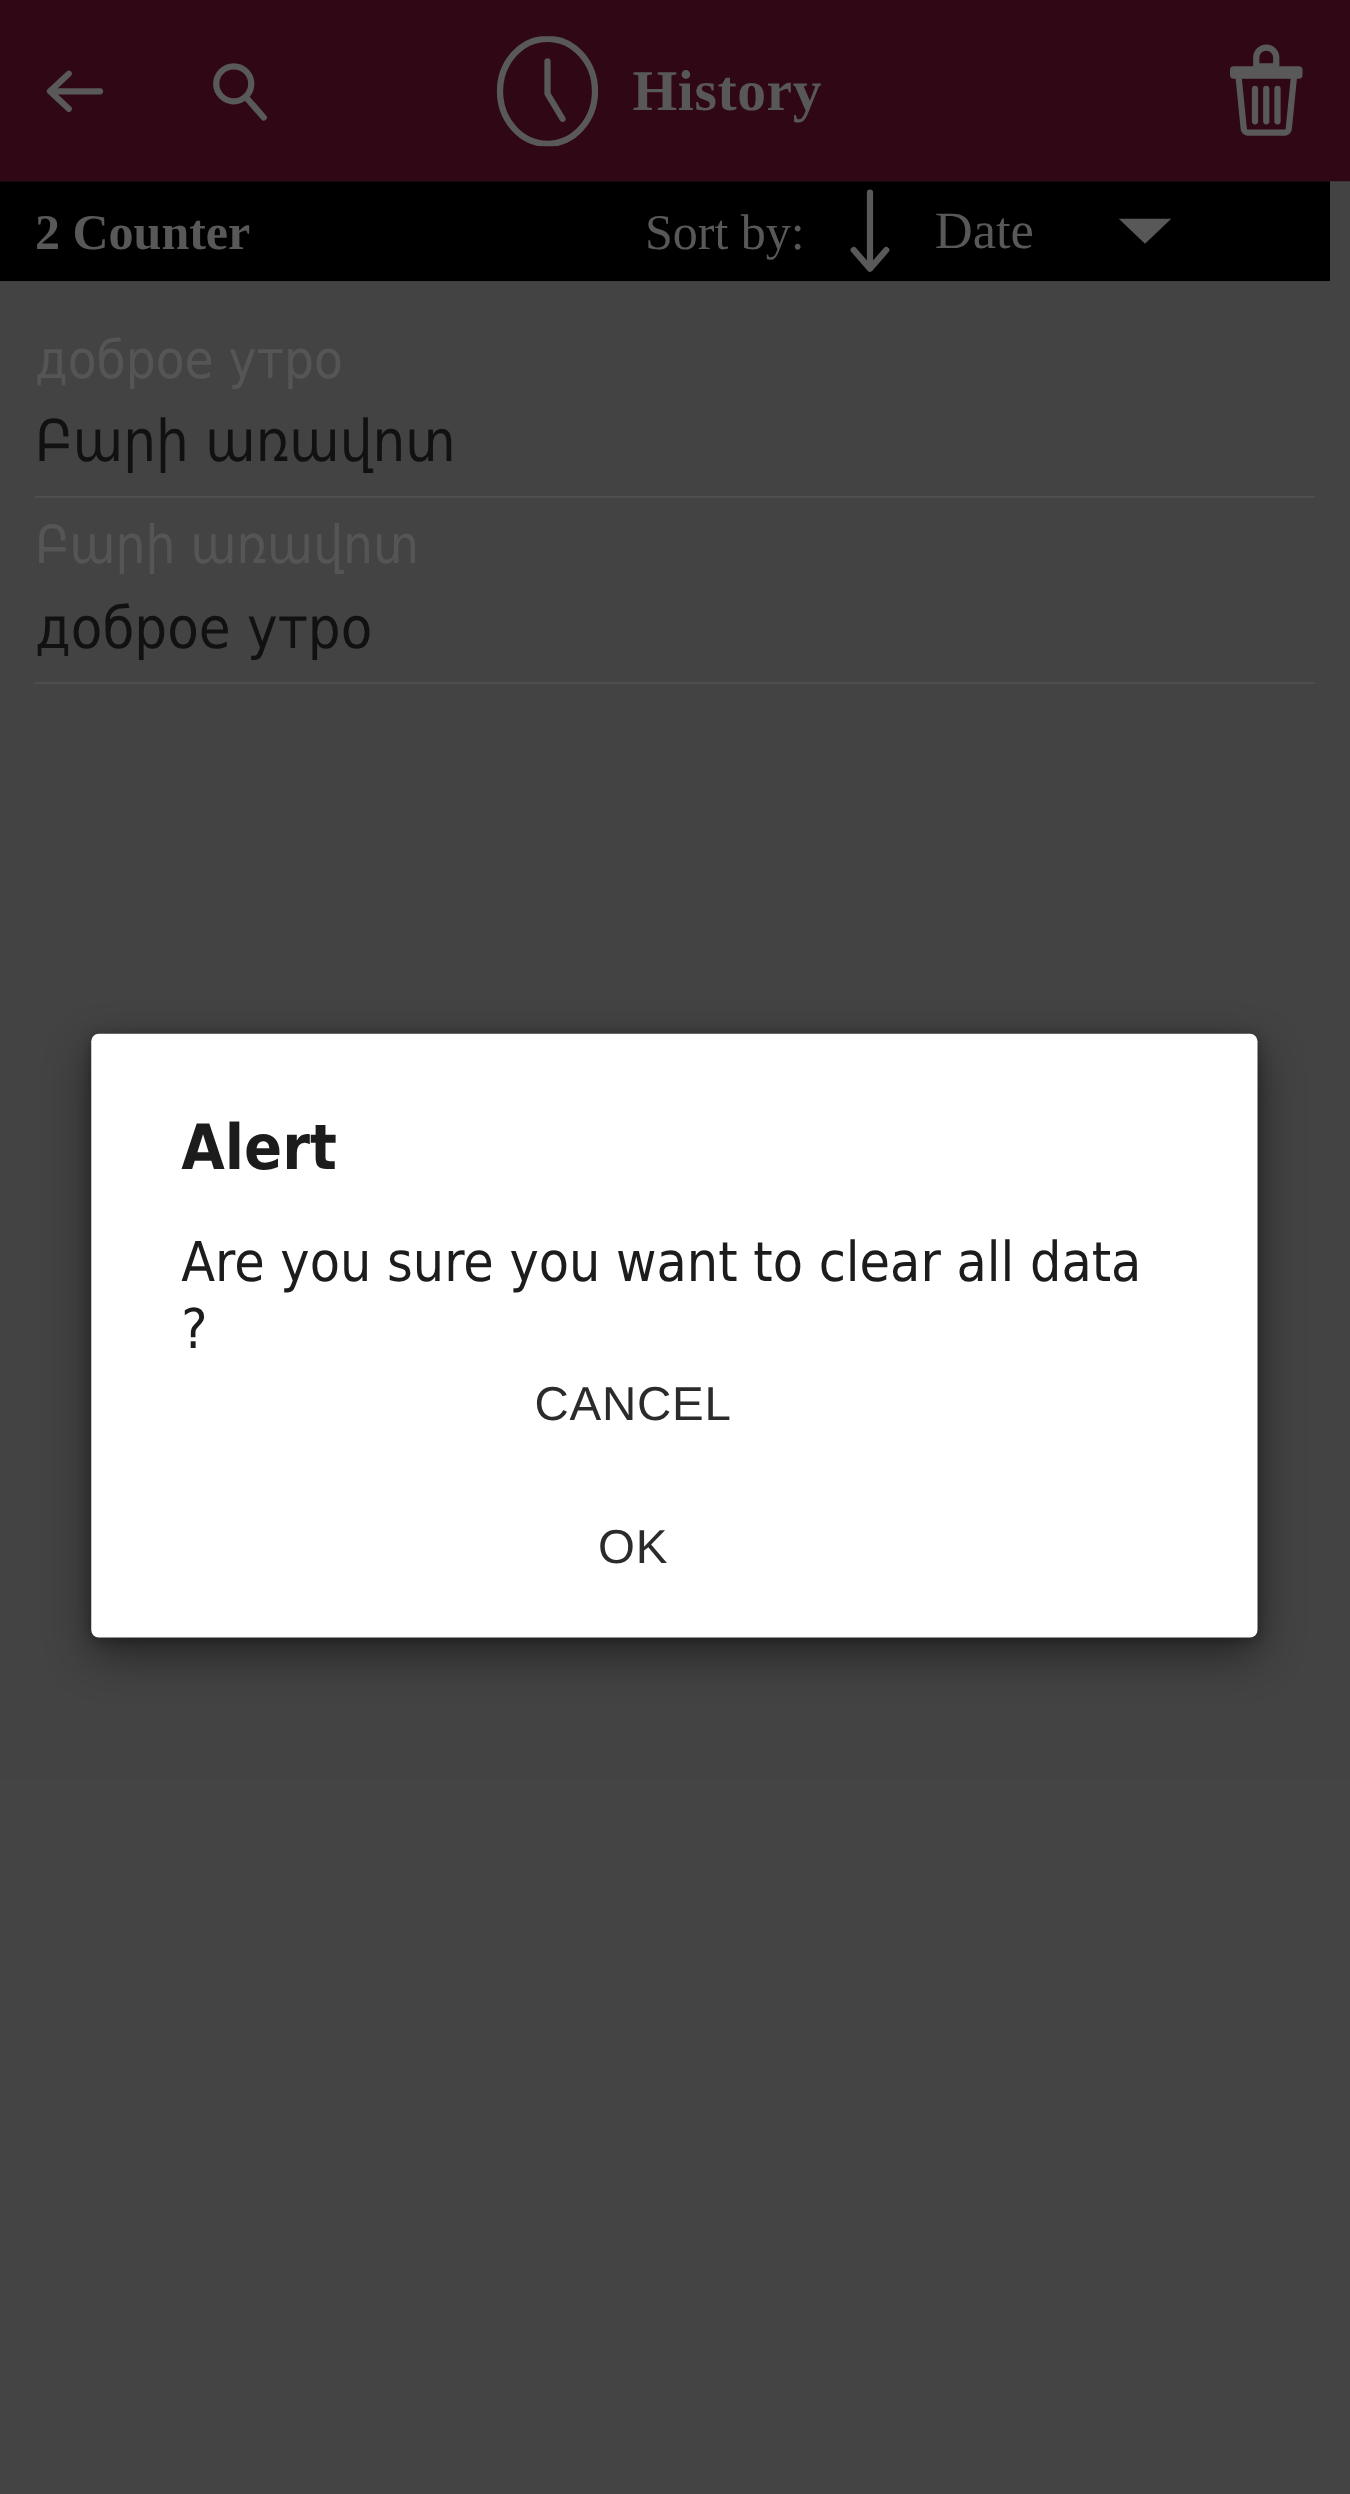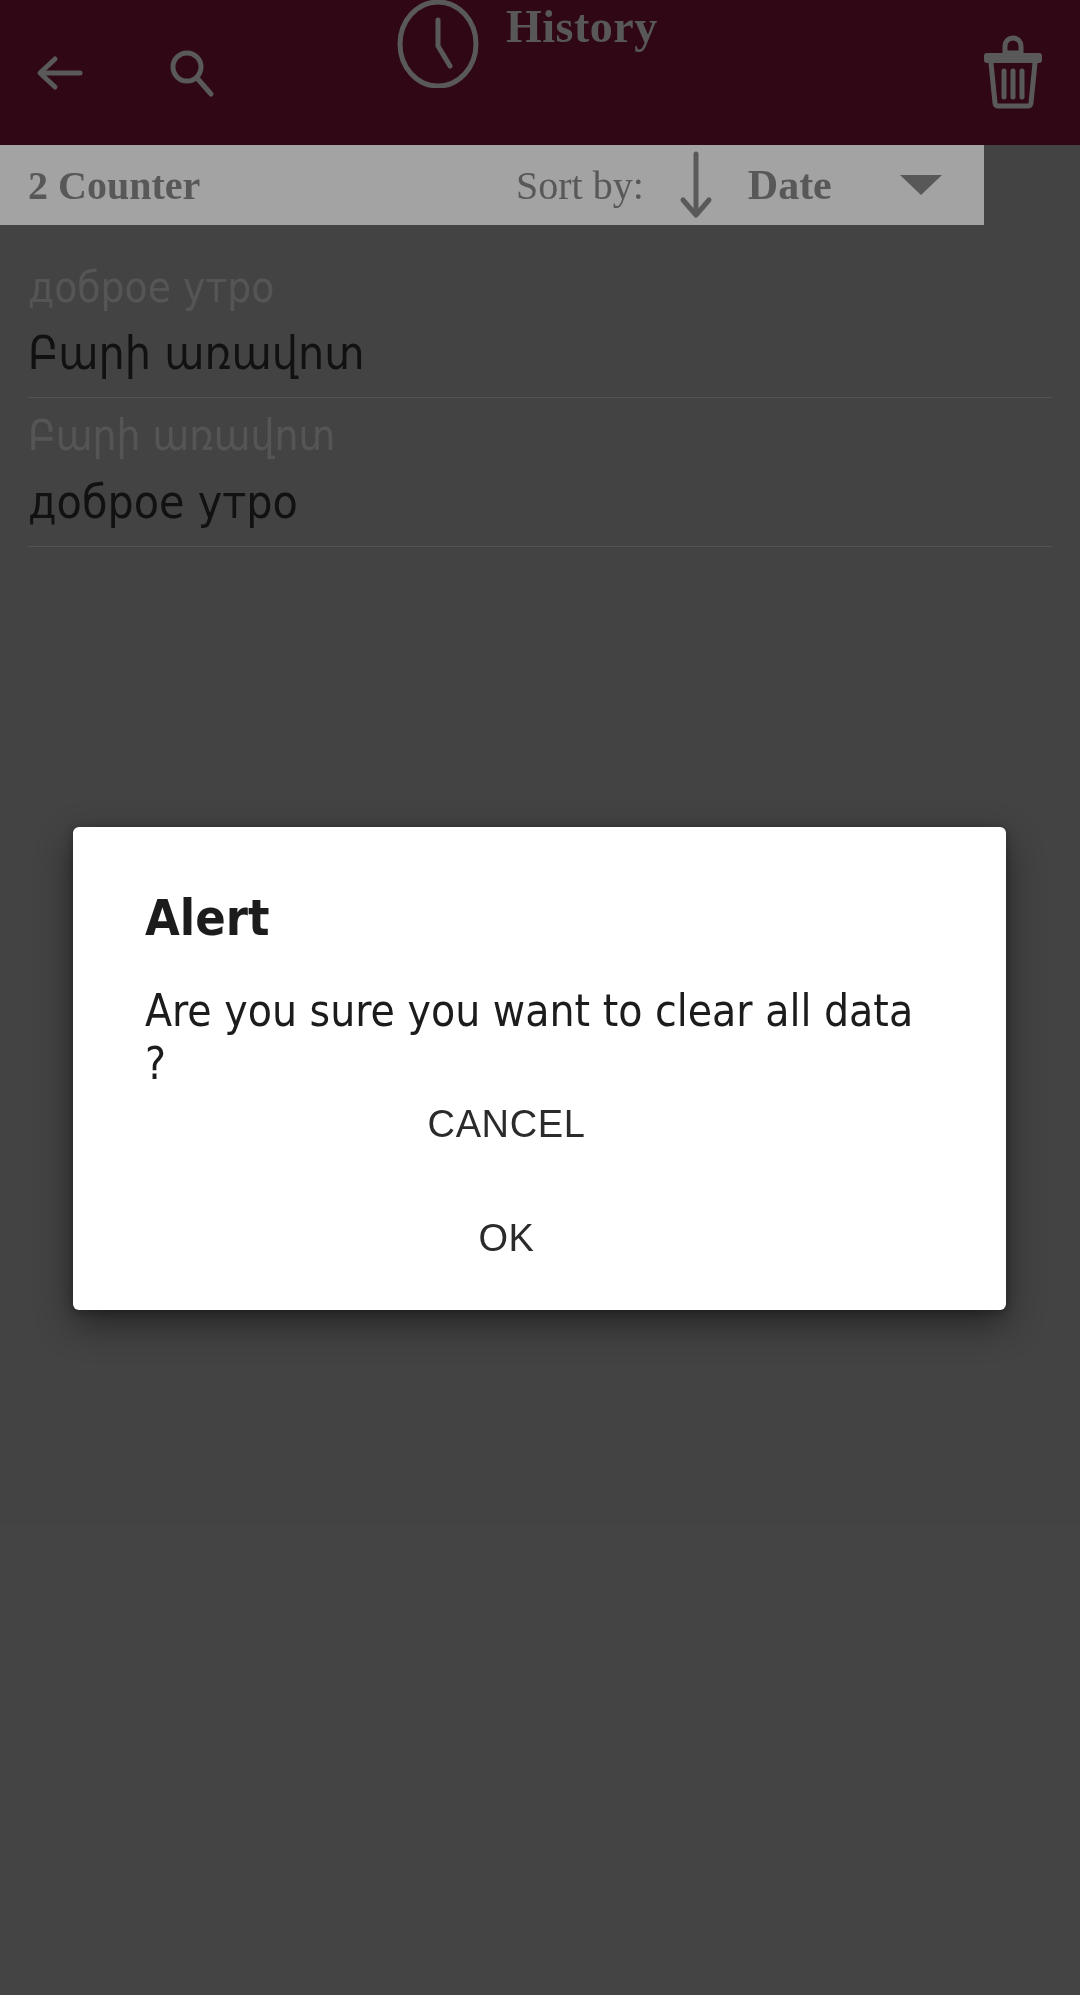--- a/index.html
+++ b/index.html
@@ -59,40 +59,40 @@
     stroke-linejoin: round;
   }
   .bar-fill { fill: #8c8c8c; }
 
   #title-group {
     position: absolute;
     left: 394px;
     top: 0;
     height: 145px;
     display: flex;
-    align-items: flex-start;
+    align-items: center;
     gap: 24px;
   }
 
   #app-title {
     font-family: "Liberation Serif", serif;
     font-weight: bold;
     font-size: 46px;
     color: #8a8a8a;
     letter-spacing: 0.5px;
     white-space: nowrap;
   }
 
   
   #sub-bar {
     position: absolute;
     left: 0; top: 145px;
-    width: 984px;
+    width: 1064px;
     height: 80px;
-    background: #ffffff;
+    background: #000000;
     display: flex;
     align-items: center;
   }
 
   #counter-label {
     margin-left: 28px;
     font-family: "Liberation Serif", serif;
     font-weight: bold;
     font-size: 40px;
     color: #8a8a8a;
@@ -118,21 +118,21 @@
 
   #sort-dir-icon {
     margin-left: 28px;
     display: flex;
     align-items: center;
   }
 
   #sort-value {
     margin-left: 28px;
     font-family: "Liberation Serif", serif;
-    font-weight: bold;
+    font-weight: normal;
     font-size: 42px;
     color: #8a8a8a;
     white-space: nowrap;
   }
 
   #sort-caret {
     margin-left: 68px;
     width: 0; height: 0;
     border-left: 21px solid transparent;
     border-right: 21px solid transparent;

